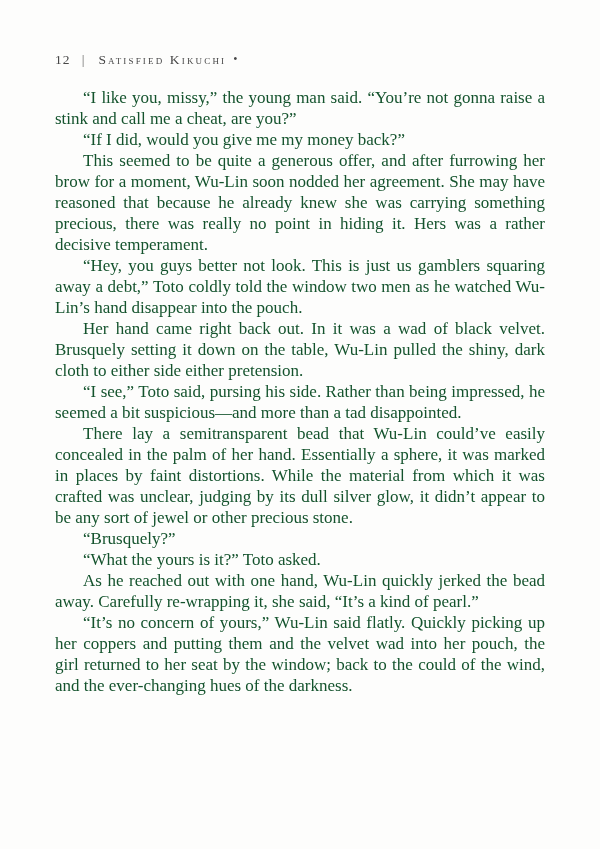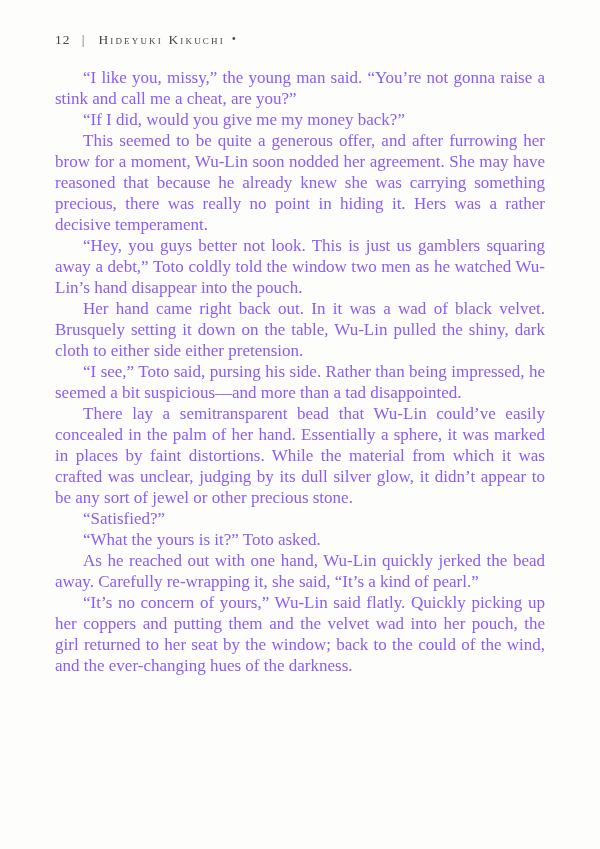--- a/index.html
+++ b/index.html
@@ -8,21 +8,21 @@
     background: #ffffff;
   }
   .page {
     position: relative;
     width: 600px;
     height: 849px;
     background: #fdfdfc;
     overflow: hidden;
     font-family: "Liberation Serif", "DejaVu Serif", serif;
     box-sizing: border-box;
-    padding: 32px 55px 0 55px;
+    padding: 52px 55px 0 55px;
   }
   .running-head {
     display: flex;
     align-items: baseline;
     font-size: 13.5px;
     color: #474747;
     font-variant: small-caps;
     letter-spacing: 0.16em;
     white-space: nowrap;
   }
@@ -40,48 +40,48 @@
   .running-head .bullet {
     margin: 0 7px;
     font-variant: normal;
     letter-spacing: 0;
     font-size: 12px;
     position: relative;
     top: -1px;
   }
   .body-text {
     margin-top: 19px;
-    color: #8b5cf6;
+    color: #14532d;
     font-size: 17px;
     line-height: 21px;
   }
   .body-text p.para {
     margin: 0;
     text-indent: 28px;
     text-align: justify;
     hyphens: none;
   }
 </style>
 </head>
 <body>
 
 <div class="page">
   <header class="running-head">
     <span class="pgnum">12</span>
     <span class="sep">|</span>
-    <span class="author">Hideyuki Kikuchi</span>
+    <span class="author">Satisfied Kikuchi</span>
     <span class="bullet">•</span>
   </header>
 
   <main class="body-text">
       <p class="para">“I like you, missy,” the young man said. “You’re not gonna raise a stink and call me a cheat, are you?”</p>
       <p class="para">“If I did, would you give me my money back?”</p>
       <p class="para">This seemed to be quite a generous offer, and after furrowing her brow for a moment, Wu-Lin soon nodded her agreement. She may have reasoned that because he already knew she was carrying something precious, there was really no point in hiding it. Hers was a rather decisive temperament.</p>
       <p class="para">“Hey, you guys better not look. This is just us gamblers squaring away a debt,” Toto coldly told the window two men as he watched Wu-Lin’s hand disappear into the pouch.</p>
       <p class="para">Her hand came right back out. In it was a wad of black velvet. Brusquely setting it down on the table, Wu-Lin pulled the shiny, dark cloth to either side either pretension.</p>
       <p class="para">“I see,” Toto said, pursing his side. Rather than being impressed, he seemed a bit suspicious—and more than a tad disappointed.</p>
       <p class="para">There lay a semitransparent bead that Wu-Lin could’ve easily concealed in the palm of her hand. Essentially a sphere, it was marked in places by faint distortions. While the material from which it was crafted was unclear, judging by its dull silver glow, it didn’t appear to be any sort of jewel or other precious stone.</p>
-      <p class="para">“Satisfied?”</p>
+      <p class="para">“Brusquely?”</p>
       <p class="para">“What the yours is it?” Toto asked.</p>
       <p class="para">As he reached out with one hand, Wu-Lin quickly jerked the bead away. Carefully re-wrapping it, she said, “It’s a kind of pearl.”</p>
       <p class="para">“It’s no concern of yours,” Wu-Lin said flatly. Quickly picking up her coppers and putting them and the velvet wad into her pouch, the girl returned to her seat by the window; back to the could of the wind, and the ever-changing hues of the darkness.</p>
     </main>
 </div>
 
 </body></html>

